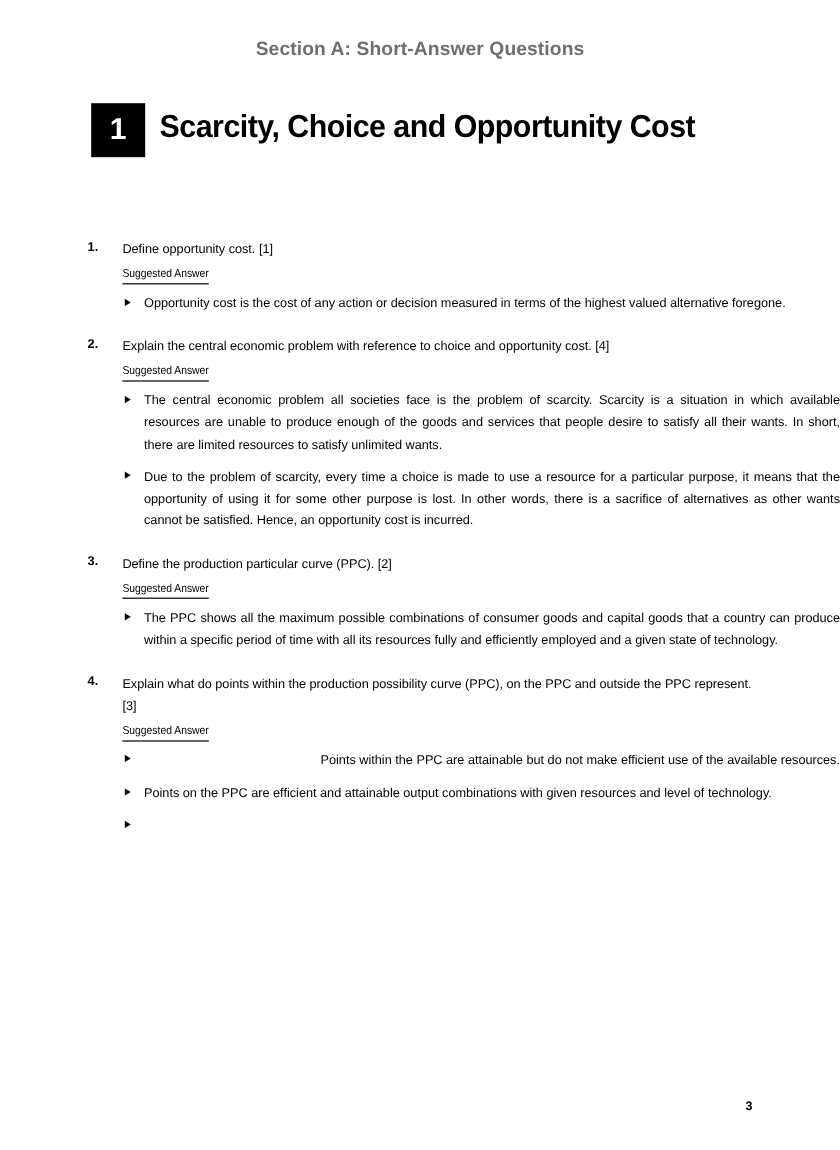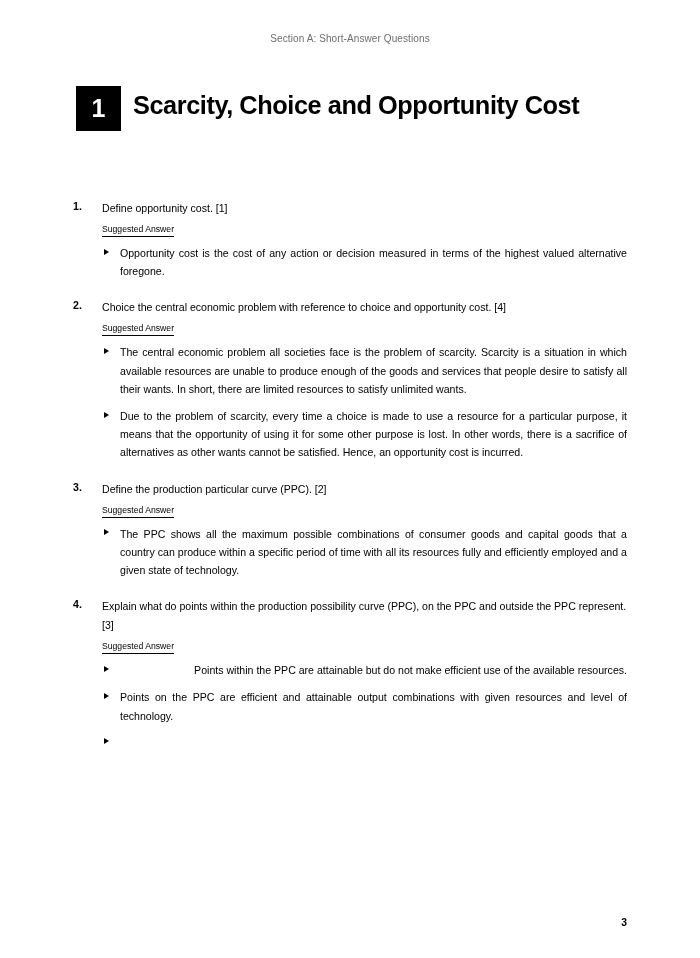--- a/index.html
+++ b/index.html
@@ -24,22 +24,22 @@
     overflow: hidden;
   }
 
   
   .running-header {
     position: absolute;
     left: 0;
     top: 33px;
     width: 700px;
     text-align: center;
-    font-size: 10px;
-    font-weight: normal;
+    font-size: 16px;
+    font-weight: bold;
     color: #6e6e6e;
     letter-spacing: 0.1px;
   }
 
   
   .chapter-head {
     position: absolute;
     left: 76px;
     top: 86px;
     width: 560px;
@@ -117,21 +117,20 @@
     transform: scaleX(0.9);
     transform-origin: left center;
   }
 
   .answers {
     margin-top: 7px;
   }
   .ans {
     position: relative;
     padding-left: 120px;
-    padding-right: 73px;
     margin-bottom: 9px;
     font-size: 10.6px;
     line-height: 18.2px;
     text-align: justify;
     text-justify: inter-word;
     letter-spacing: -0.01px;
   }
   .ans:last-child { margin-bottom: 0; }
   .ans.nojustify { text-align: right; }
   .ans .tri {
@@ -178,21 +177,21 @@
         <div class="ans">
           <span class="tri"></span>
           <span>Opportunity cost is the cost of any action or decision measured in terms of the highest valued alternative foregone.</span>
         </div>
       </div>
     </div>
 
     <div class="qblock q2">
       <div class="qrow">
         <span class="qnum">2.</span>
-        <span class="qtext">Choice the central economic problem with reference to choice and opportunity cost.</span><span class="qtext marks"> [4]</span>
+        <span class="qtext">Explain the central economic problem with reference to choice and opportunity cost.</span><span class="qtext marks"> [4]</span>
       </div>
       <div class="suggested">Suggested Answer</div>
       <div class="answers">
         <div class="ans">
           <span class="tri"></span>
           <span>The central economic problem all societies face is the problem of scarcity. Scarcity is a situation in which available resources are unable to produce enough of the goods and services that people desire to satisfy all their wants. In short, there are limited resources to satisfy unlimited wants.</span>
         </div>
         <div class="ans">
           <span class="tri"></span>
           <span>Due to the problem of scarcity, every time a choice is made to use a resource for a particular purpose, it means that the opportunity of using it for some other purpose is lost. In other words, there is a sacrifice of alternatives as other wants cannot be satisfied. Hence, an opportunity cost is incurred.</span>

